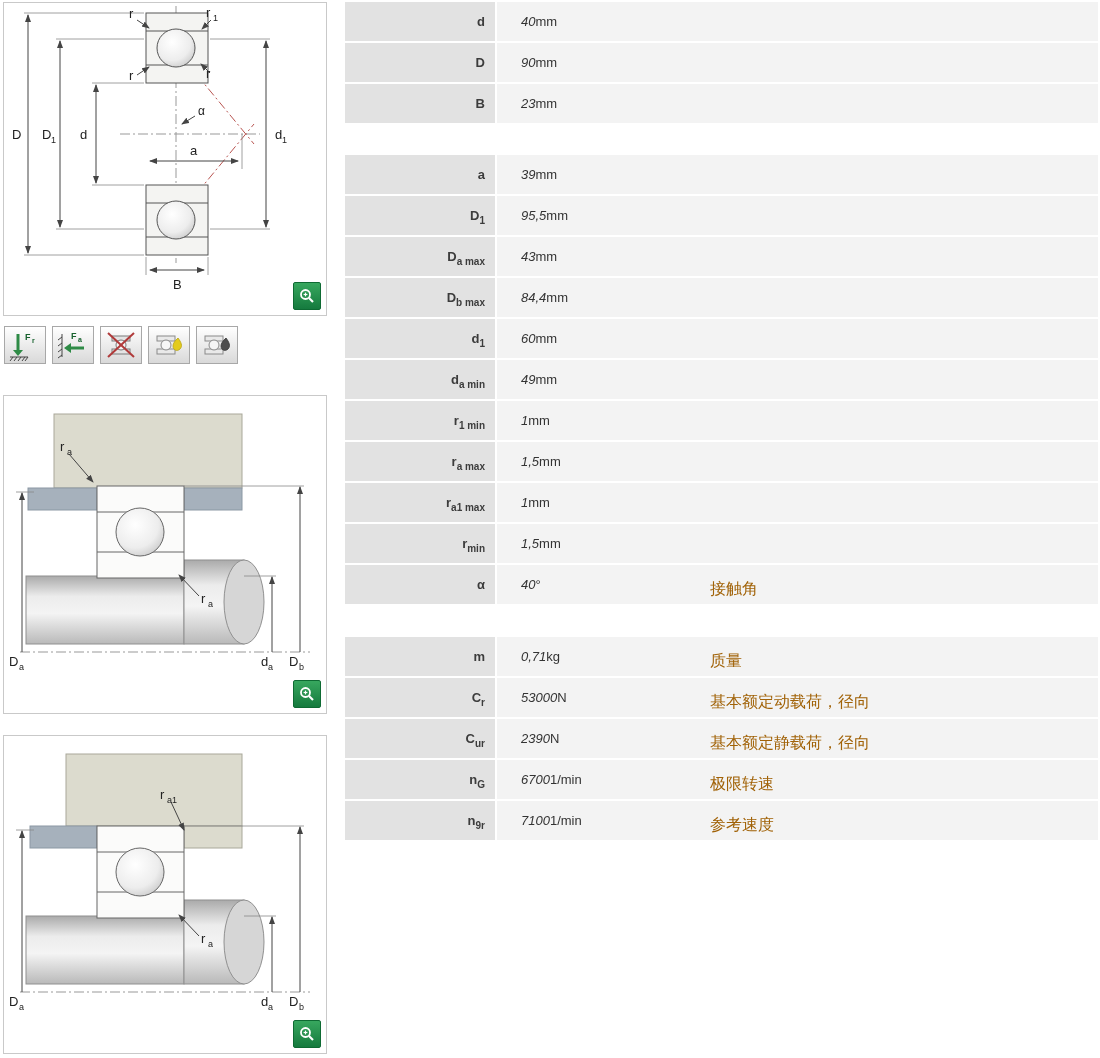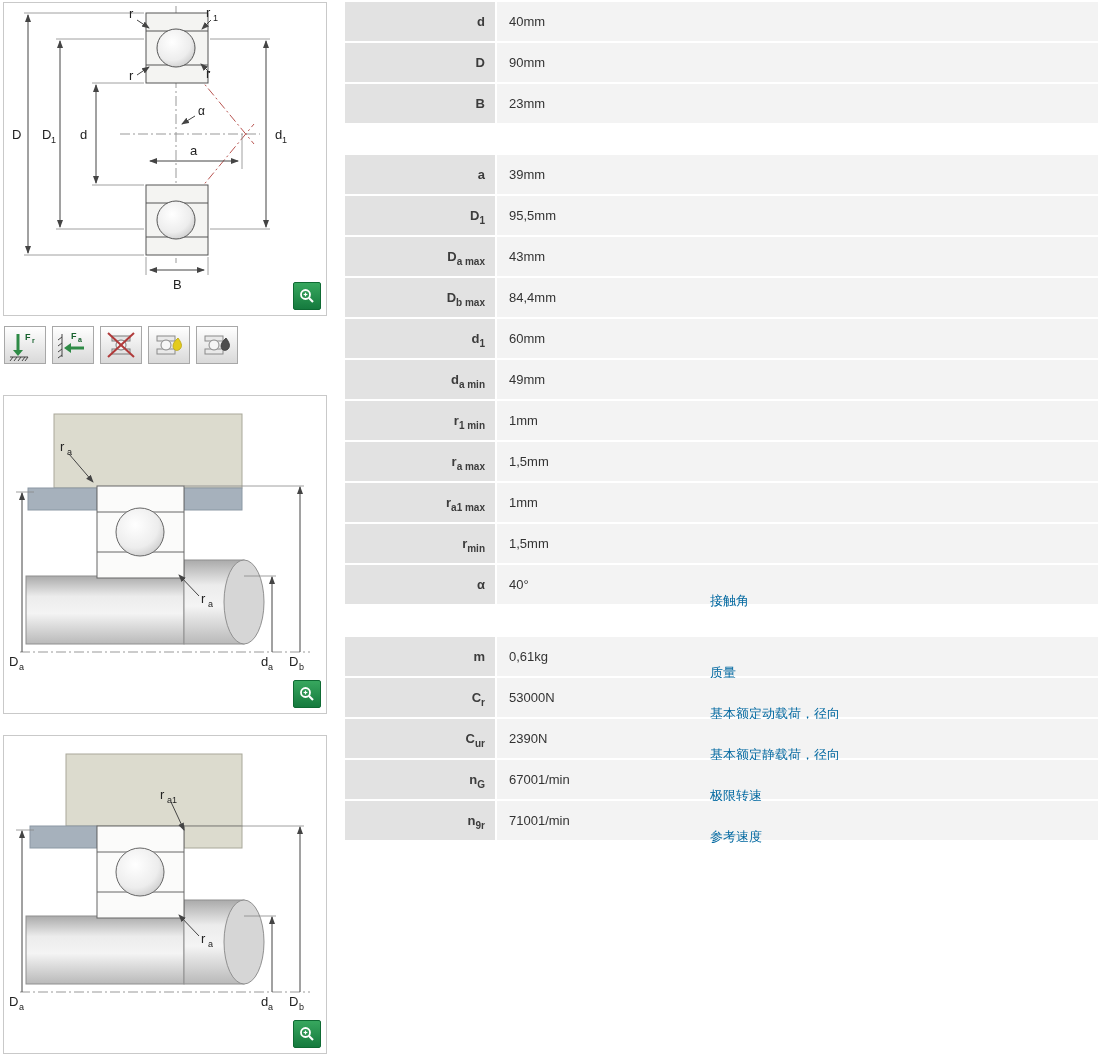--- a/index.html
+++ b/index.html
@@ -55,23 +55,23 @@
     white-space:nowrap;
   }
   .lab sub{font-size:10px;font-weight:bold;}
   .body{
     flex:1;position:relative;
     background:#f3f3f3;
     line-height:39px;
     font-size:13px;color:#333;
     white-space:nowrap;
   }
-  .num{margin-left:12px;}
+  .num{margin-left:24px;font-style:italic;}
   .unit{}
-  .desc{position:absolute;left:213px;top:16px;font-size:13px;color:#0369a1;}
+  .desc{position:absolute;left:213px;top:4px;font-size:16px;color:#a16207;}
 </style>
 </head>
 <body>
 
 <div class="panel" id="panel1">
   <svg width="321" height="311" viewBox="0 0 321 311">
     <defs>
       <marker id="ar1" markerWidth="9" markerHeight="8" refX="7" refY="3" orient="auto-start-reverse">
         <path d="M0,0L8,3L0,6Z" fill="#444"></path>
       </marker>
@@ -427,21 +427,21 @@
       <div class="body"><span class="num">1,5</span><span class="unit">mm</span></div>
     </div>
     <div class="row">
       <div class="lab"><span class="lab-main">α</span></div>
       <div class="body"><span class="num">40</span><span class="unit">°</span><span class="desc">接触角</span></div>
     </div>
   </div>
 <div class="tbl" id="tbl2">
     <div class="row">
       <div class="lab"><span class="lab-main">m</span></div>
-      <div class="body"><span class="num">0,61</span><span class="unit">kg</span><span class="desc">质量</span></div>
+      <div class="body"><span class="num">0,71</span><span class="unit">kg</span><span class="desc">质量</span></div>
     </div>
     <div class="row">
       <div class="lab"><span class="lab-main">C</span><sub class="lab-sub">r</sub></div>
       <div class="body"><span class="num">53000</span><span class="unit">N</span><span class="desc">基本额定动载荷，径向</span></div>
     </div>
     <div class="row">
       <div class="lab"><span class="lab-main">C</span><sub class="lab-sub">ur</sub></div>
       <div class="body"><span class="num">2390</span><span class="unit">N</span><span class="desc">基本额定静载荷，径向</span></div>
     </div>
     <div class="row">

